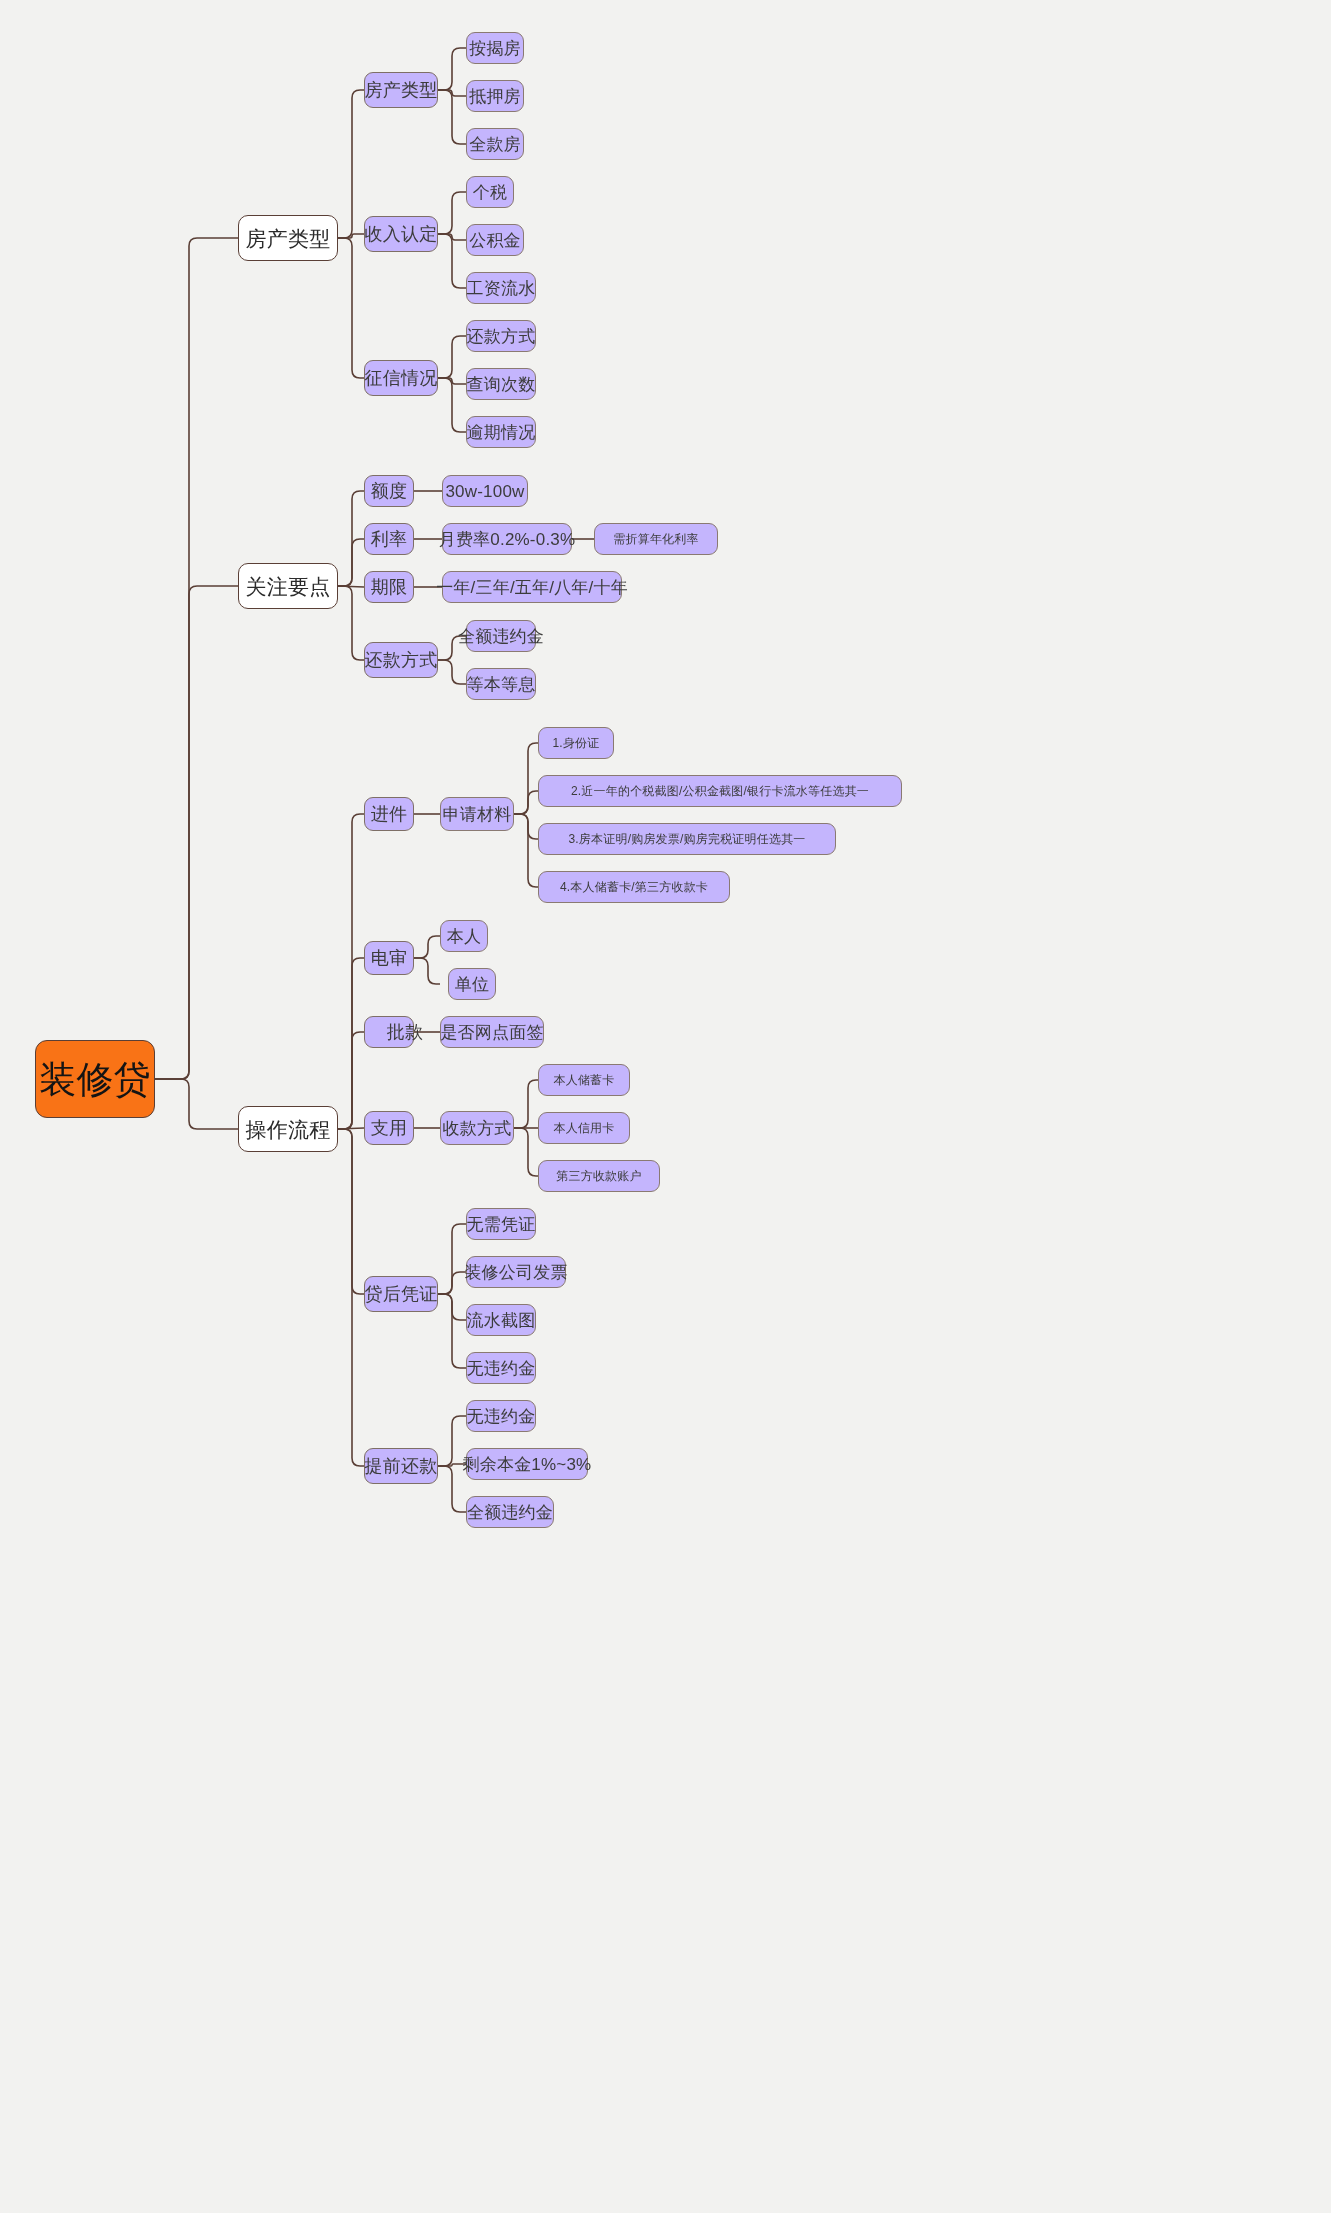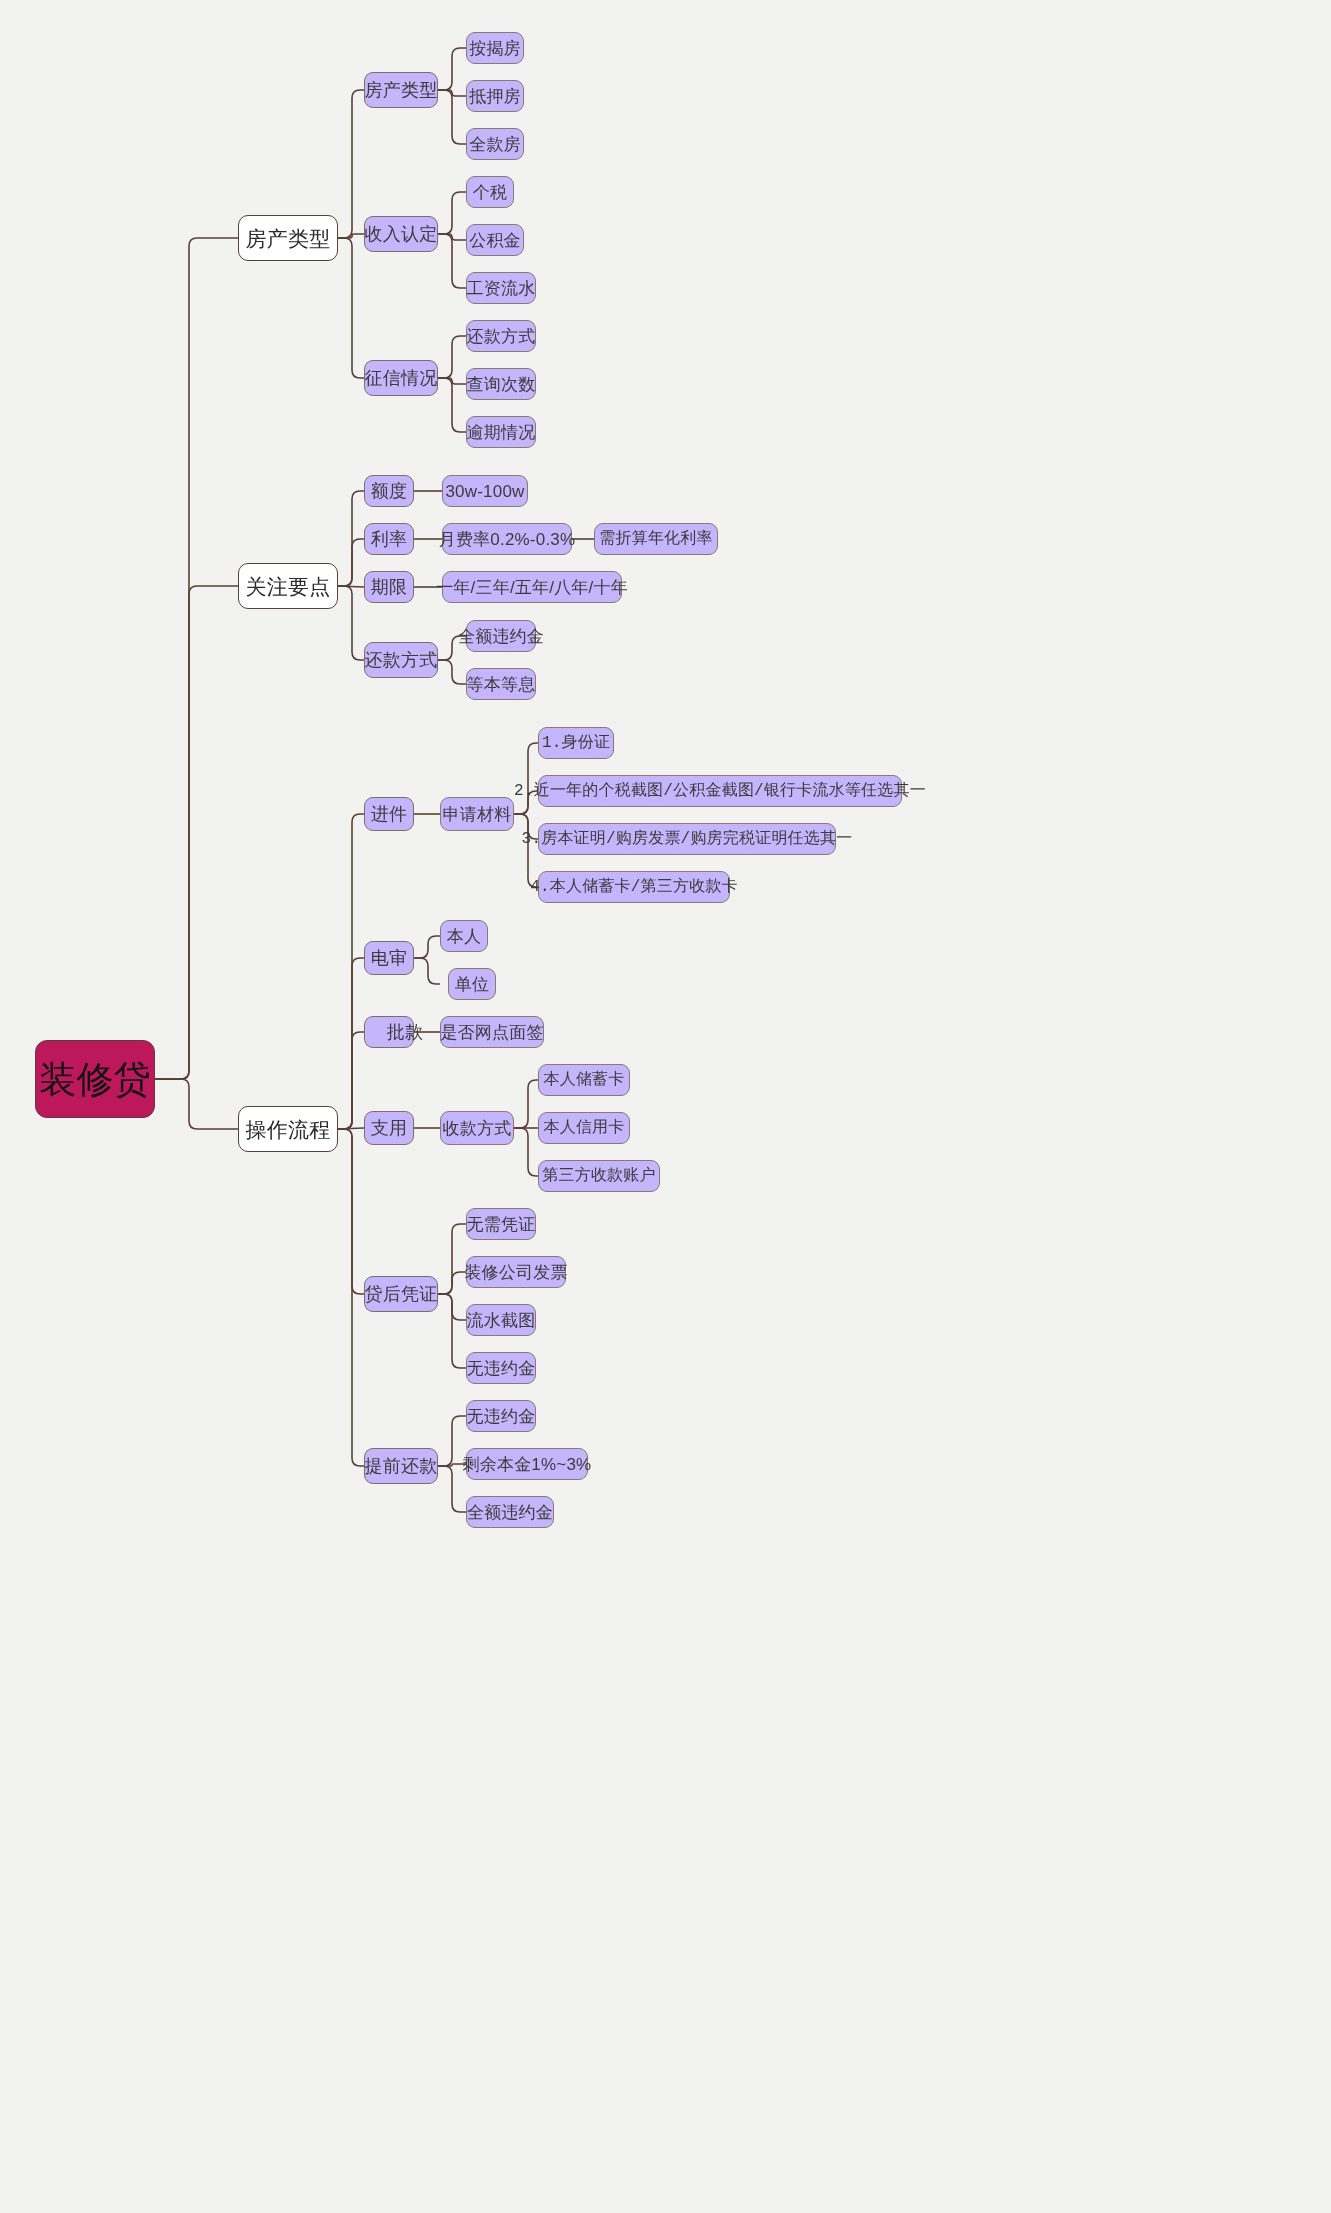--- a/index.html
+++ b/index.html
@@ -33,21 +33,21 @@
     border-radius: 9px;
     color: #3c3c3c;
     display: flex;
     align-items: center;
     justify-content: center;
     white-space: nowrap;
     line-height: 1;
     letter-spacing: 0.2px;
   }
   .node.root {
-    background: #be185d;
+    background: #f97316;
     border: 1px solid #5a3f36;
     border-radius: 12px;
     color: #141414;
     font-size: 37px;
     font-weight: 400;
   }
   .node.level1 {
     background: #ffffff;
     border: 1px solid #5a3f36;
     border-radius: 10px;
@@ -56,23 +56,22 @@
   }
   .node.level2 {
     font-size: 18px;
     border-color: #7e6f66;
   }
   .node.level3 {
     font-size: 17px;
     border-color: #8a7a72;
   }
   .node.level4 {
-    font-size: 16px;
+    font-size: 12px;
     border-color: #8a7a72;
-    font-family: Liberation Mono, monospace;
   }
 </style>
 </head>
 <body>
 
 <div id="canvas">
   <svg id="links">
       <path d="M155 1079 L181 1079 Q189 1079 189 1071 L189 246 Q189 238 197 238 L238 238" fill="none" stroke="#5a3f36" stroke-width="1.6"></path>
       <path d="M155 1079 L181 1079 Q189 1079 189 1071 L189 594 Q189 586 197 586 L238 586" fill="none" stroke="#5a3f36" stroke-width="1.6"></path>
       <path d="M155 1079 L181 1079 Q189 1079 189 1087 L189 1121 Q189 1129 197 1129 L238 1129" fill="none" stroke="#5a3f36" stroke-width="1.6"></path>

